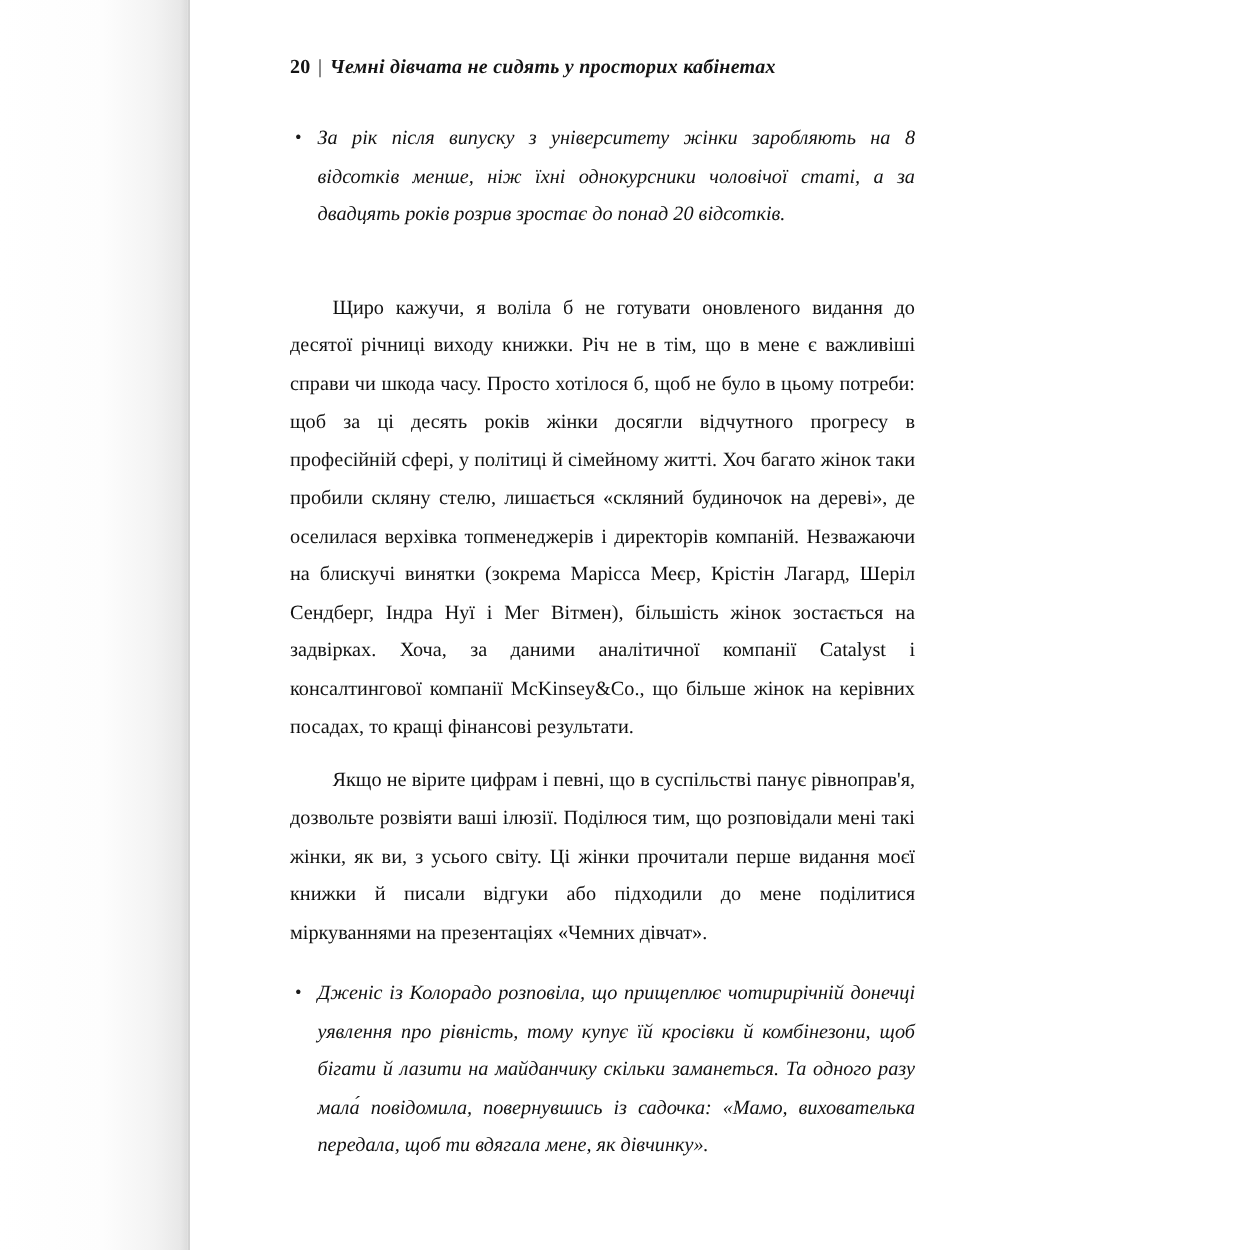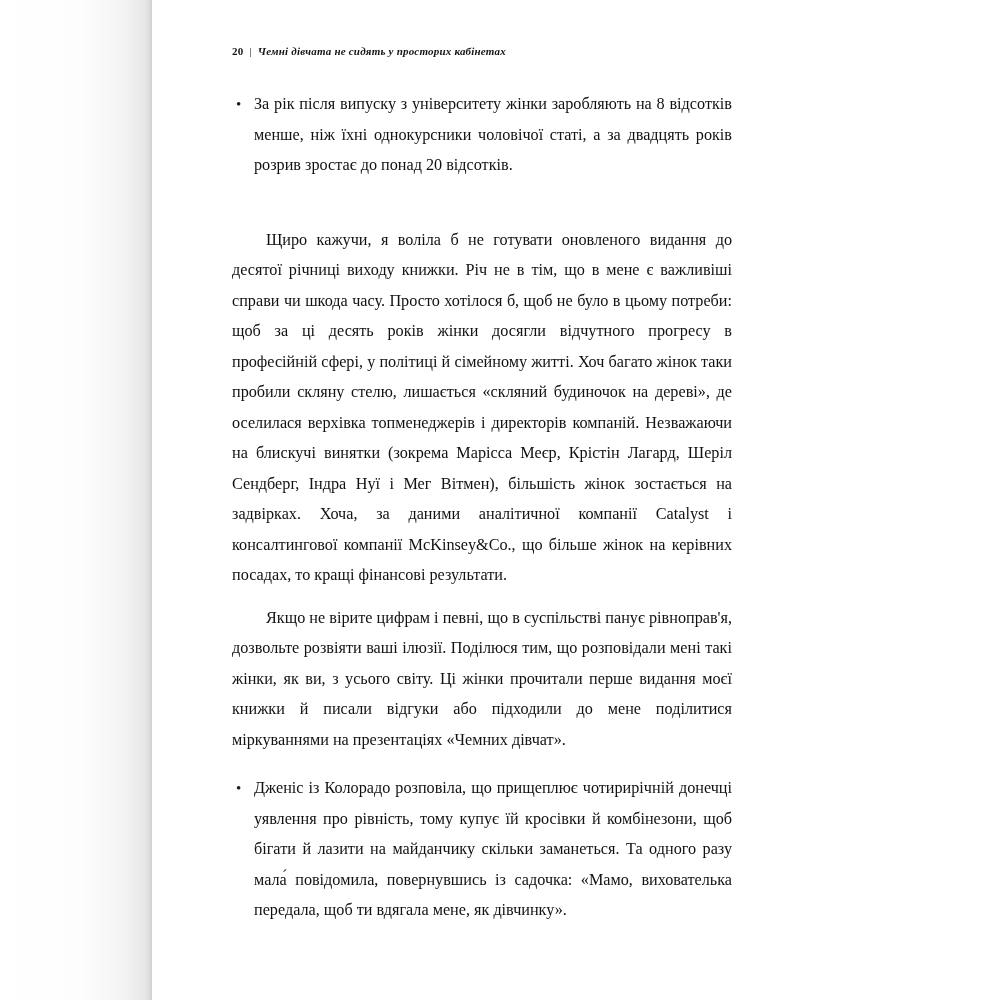--- a/index.html
+++ b/index.html
@@ -47,21 +47,21 @@
     background: #ffffff;
   }
   .content {
     position: absolute;
     left: 80px;
     top: 45px;
     width: 500px;
   }
   .running-head {
     font-family: "Liberation Serif", serif;
-    font-size: 11px;
+    font-size: 16px;
     letter-spacing: 0.2px;
     color: #141414;
     margin-bottom: 32px;
     white-space: nowrap;
   }
   .running-head .folio {
     font-weight: 700;
   }
   .running-head .sep {
     display: inline-block;
@@ -80,20 +80,21 @@
     width: 22px;
     flex: 0 0 22px;
     font-size: 15px;
     line-height: 30.5px;
     text-align: left;
     padding-left: 4px;
     box-sizing: border-box;
   }
   .bullet-body {
     flex: 1 1 auto;
+    font-style: italic;
   }
   p.para {
     margin: 0;
     font-size: 16.2px;
     line-height: 30.5px;
     text-align: justify;
     text-justify: inter-word;
     hyphens: manual;
     color: #111111;
   }

